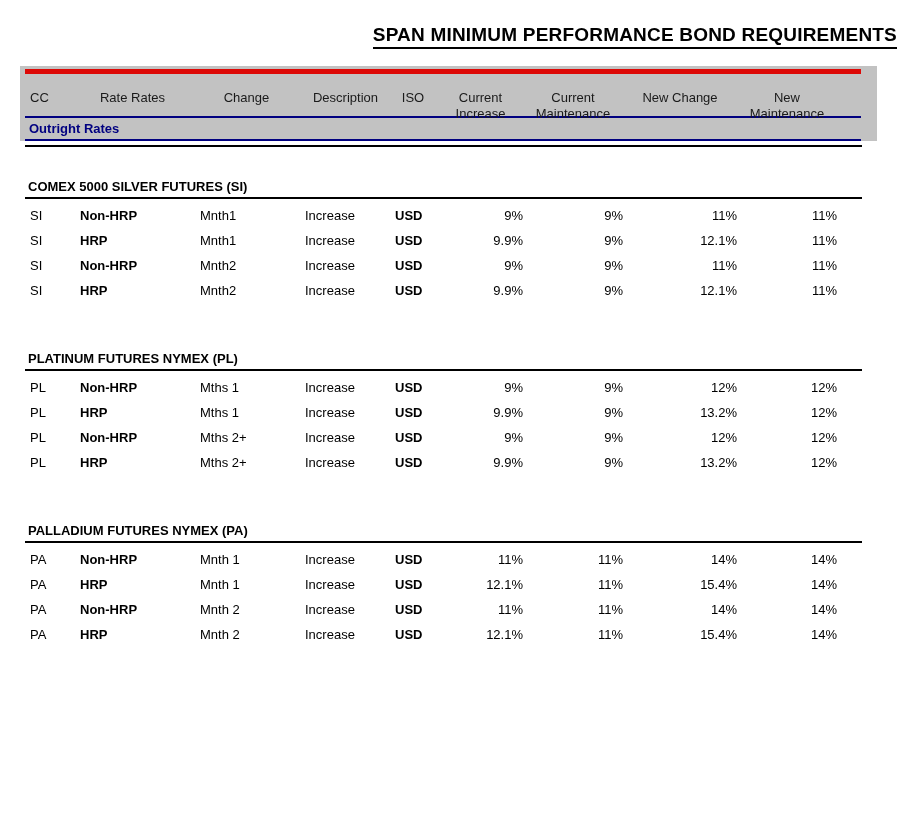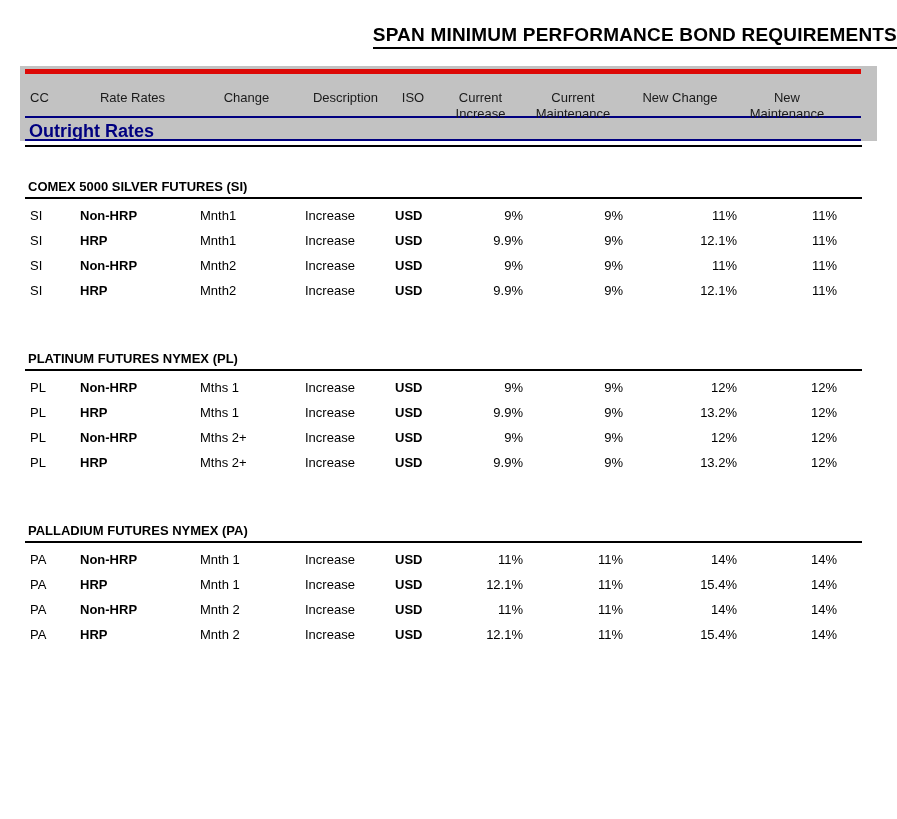--- a/index.html
+++ b/index.html
@@ -42,21 +42,21 @@
   .hdr-row { height: 42px; padding-top: 16px; }
   .hdr-cell {
     font-size: 13px; line-height: 16px;
     color: #1a1a1a; text-align: center;
   }
   .hdr-cell.hc1 { text-align: left; padding-left: 5px; }
   .hdr-cell.hc9 { padding-right: 23px; }
   .outright-row {
     height: 21px;
     padding: 3px 0 0 4px;
-    font-size: 18px; font-weight: bold; color: #000080;
+    font-size: 13px; font-weight: bold; color: #000080;
   }
 
   
   .main { margin-left: 25px; width: 837px; }
   .group-title {
     margin-top: 13px;
     text-align: center;
     font-size: 13px; font-weight: bold;
   }
   .thick-line { margin-top: 4px; border-top: 2px solid #000; }

